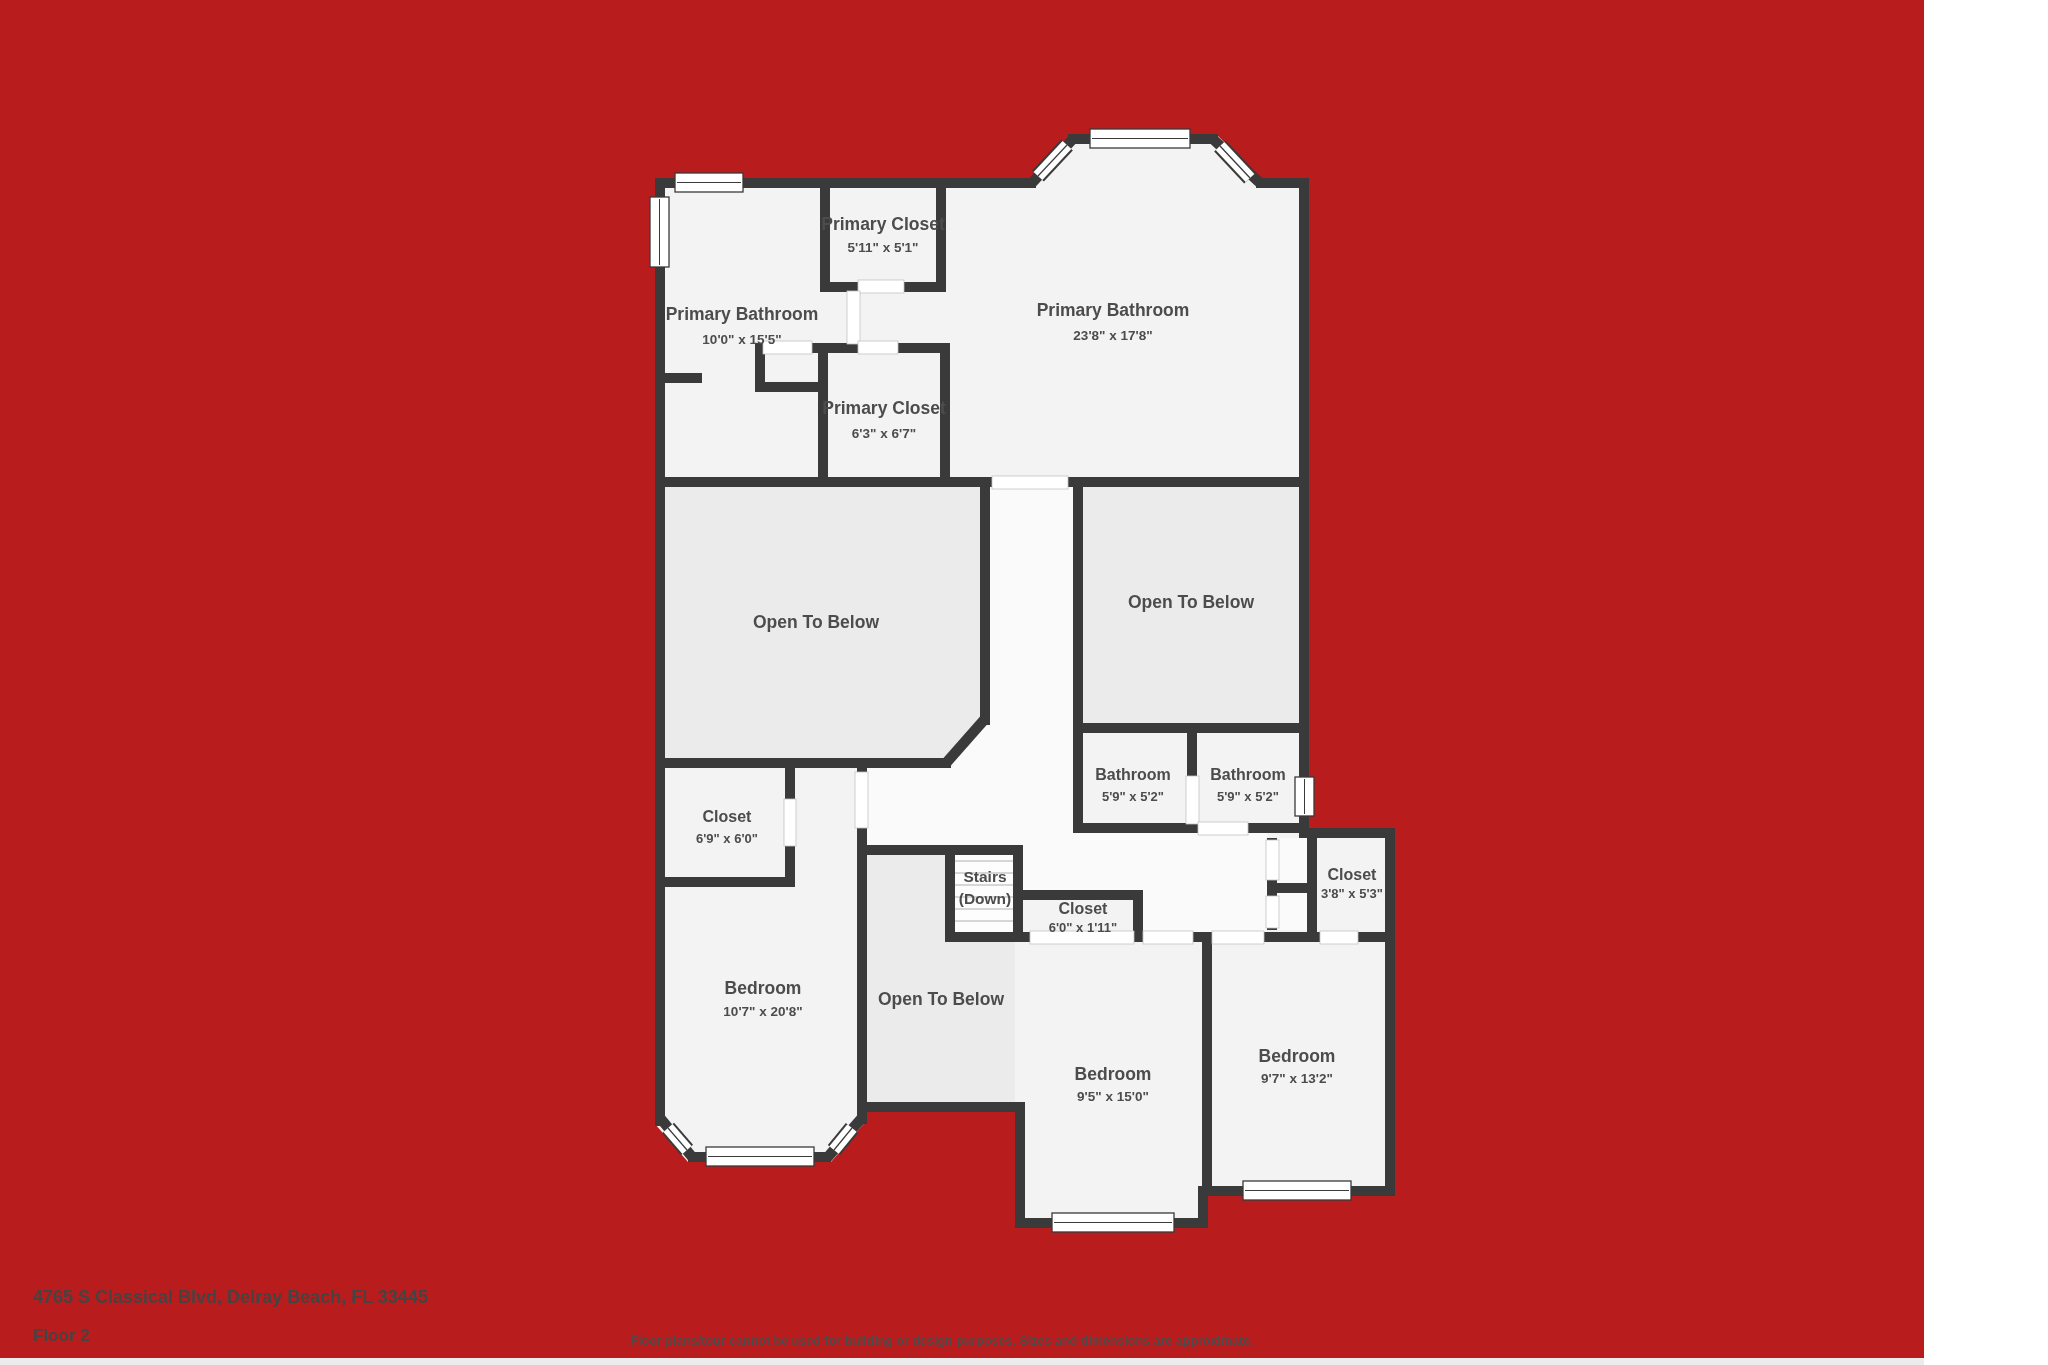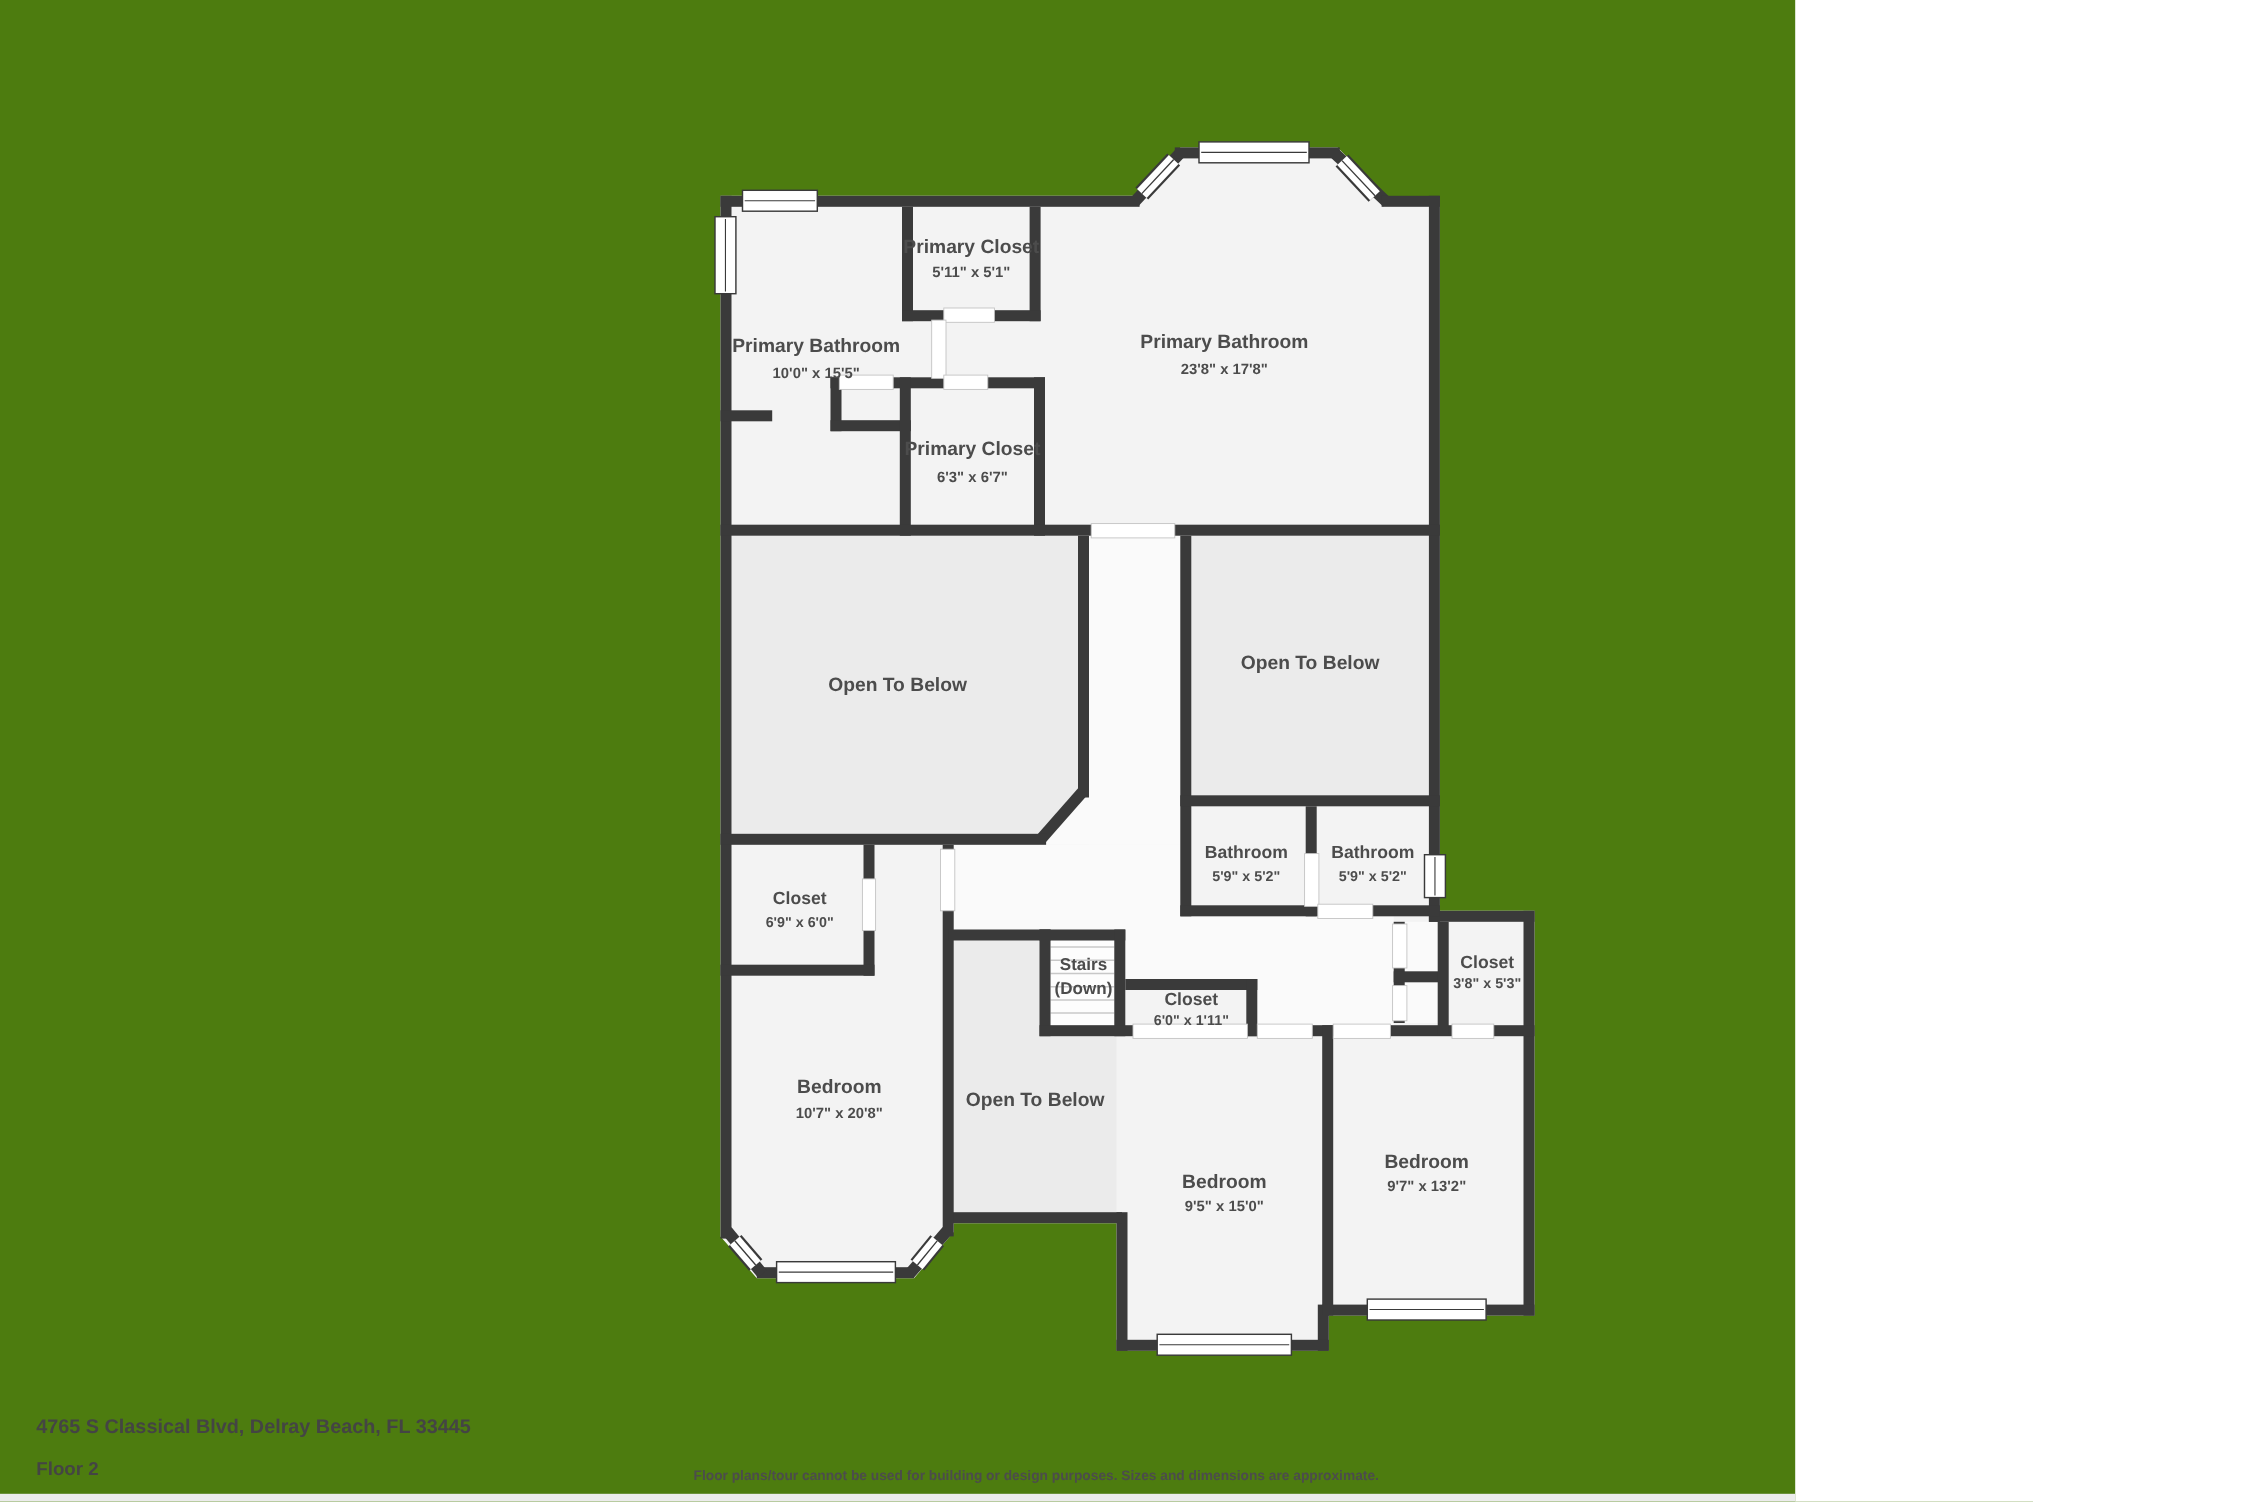--- a/index.html
+++ b/index.html
@@ -1,16 +1,16 @@
 <!DOCTYPE html>
 <html><head>
 <meta charset="utf-8">
 <style>
   html,body{margin:0;padding:0;background:#ffffff;}
-  .canvas{position:relative;width:1632px;height:1365px;background:#4d7c0f;overflow:hidden;
+  .canvas{position:relative;width:1924px;height:1365px;background:#b91c1c;overflow:hidden;
           font-family:"Liberation Sans",sans-serif;}
   svg{display:block;}
   .rn{font-family:"Liberation Sans",sans-serif;font-weight:bold;font-size:17.5px;fill:#4c4c4c;text-anchor:middle;}
   .rd{font-family:"Liberation Sans",sans-serif;font-weight:bold;font-size:13.5px;fill:#4c4c4c;text-anchor:middle;}
   .rn-s{font-family:"Liberation Sans",sans-serif;font-weight:bold;font-size:16px;fill:#4c4c4c;text-anchor:middle;}
   .rd-s{font-family:"Liberation Sans",sans-serif;font-weight:bold;font-size:13px;fill:#4c4c4c;text-anchor:middle;}
   .stairs-t{font-family:"Liberation Sans",sans-serif;font-weight:bold;font-size:15.5px;fill:#4c4c4c;text-anchor:middle;}
   .addr{font-family:"Liberation Sans",sans-serif;font-weight:bold;font-size:18px;fill:#444444;text-anchor:start;}
   .floor{font-family:"Liberation Sans",sans-serif;font-weight:bold;font-size:17px;fill:#444444;text-anchor:start;}
   .discl{font-family:"Liberation Sans",sans-serif;font-weight:bold;font-size:12.5px;fill:#4c4c4c;text-anchor:middle;}

